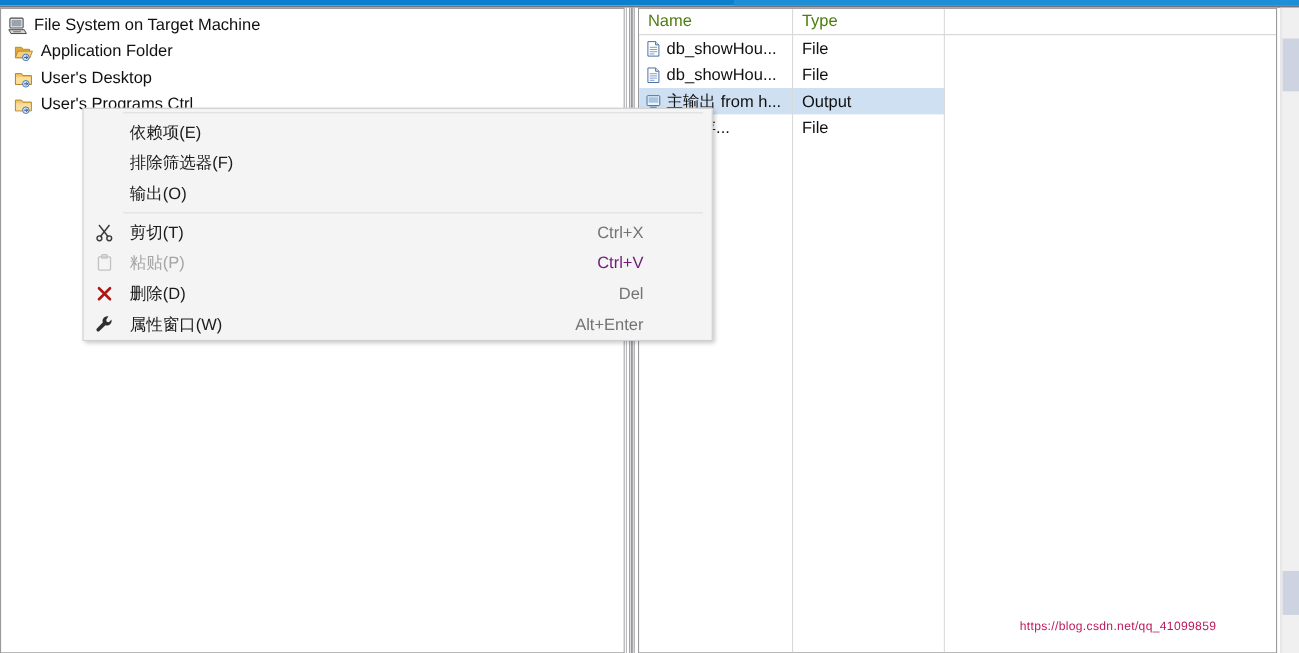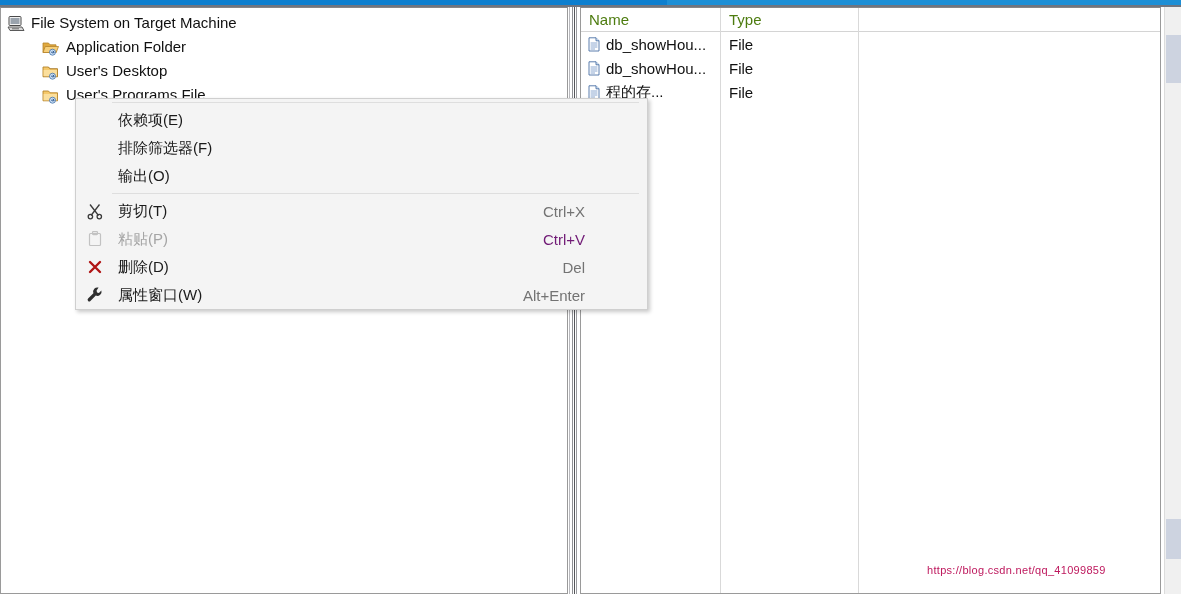--- a/index.html
+++ b/index.html
@@ -52,21 +52,21 @@
   }
   .tree-item {
     display: flex;
     align-items: center;
     height: 24px;
     padding-left: 6px;
     font-size: 15px;
     color: #101010;
     white-space: nowrap;
   }
-  .tree-item.indent-1 { padding-left: 41px; }
+  .tree-item.indent-1 { padding-left: 12px; }
   .tree-icon {
     width: 18px; height: 17px;
     margin-right: 6px;
     flex: 0 0 auto;
     position: relative;
     display: inline-block;
   }
   .tree-label { line-height: 18px; }
 
   
@@ -282,21 +282,21 @@
 
       <div class="tree-item indent-1">
         <span class="tree-icon">
           <svg width="18" height="17" viewBox="0 0 18 17">
             <path d="M1 4 L6.5 4 L8 5.8 L15.5 5.8 L15.5 13.8 L1 13.8 Z" fill="#f5c86a" stroke="#b5832a" stroke-width="0.9"></path>
             <rect x="1.6" y="7" width="13.3" height="6.3" fill="#fbdf9d"></rect>
             <circle cx="10.5" cy="13.2" r="3" fill="#cfe2f7" stroke="#3e6fa8" stroke-width="0.8"></circle>
             <path d="M9 13.2 L12 13.2 M10.8 11.8 L12.2 13.2 L10.8 14.6" stroke="#27528a" stroke-width="0.9" fill="none"></path>
           </svg>
         </span>
-        <span class="tree-label">User's Programs File</span>
+        <span class="tree-label">User's Programs Ctrl</span>
       </div>
 
     </div>
   </div>
 
   <div class="splitter">
     <div class="bar1"></div>
     <div class="bar2"></div>
     <div class="bar3"></div>
     <div class="bar4"></div>
@@ -339,20 +339,35 @@
             <path d="M3.6 6 H10.4 M3.6 8 H10.4 M3.6 10 H10.4 M3.6 12 H8" stroke="#6f93c4" stroke-width="0.8"></path>
           </svg>
         </span>
         <span>db_showHou...</span>
       </div>
       <div class="cell-type">
         <span>File</span>
       </div>
     </div>
 
+    <div class="list-row selected">
+      <div class="cell-name">
+        <span class="file-icon">
+          <svg width="14" height="15" viewBox="0 0 14 15">
+            <rect x="1.2" y="2" width="11.6" height="9" rx="0.8" fill="#eef4fb" stroke="#3a6fa8" stroke-width="0.9"></rect>
+            <rect x="2.6" y="3.4" width="8.8" height="5" fill="#a9c4e2"></rect>
+            <path d="M4 12.6 H10" stroke="#3a6fa8" stroke-width="1"></path>
+          </svg>
+        </span>
+        <span>主输出 from h...</span>
+      </div>
+      <div class="cell-type">
+        <span>Output</span>
+      </div>
+    </div>
 
     <div class="list-row">
       <div class="cell-name">
         <span class="file-icon">
           <svg width="14" height="15" viewBox="0 0 14 15">
             <path d="M2 0.8 L9 0.8 L12 3.8 L12 14 L2 14 Z" fill="#ffffff" stroke="#4a6fa5" stroke-width="0.9"></path>
             <path d="M9 0.8 L9 3.8 L12 3.8" fill="#dce9f7" stroke="#4a6fa5" stroke-width="0.9"></path>
             <path d="M3.6 6 H10.4 M3.6 8 H10.4 M3.6 10 H10.4 M3.6 12 H8" stroke="#6f93c4" stroke-width="0.8"></path>
           </svg>
         </span>

